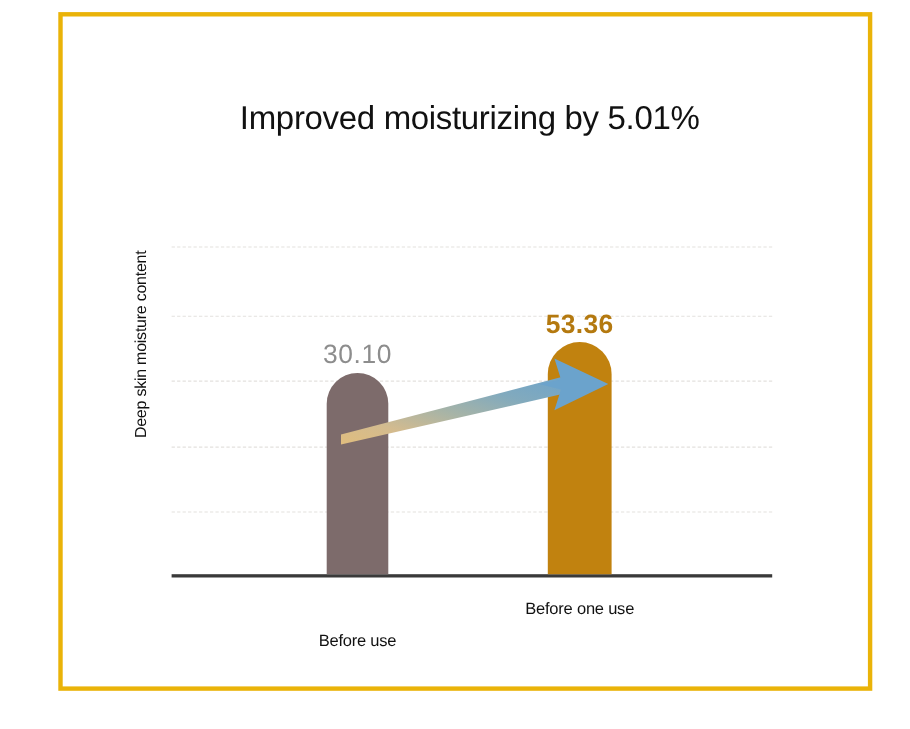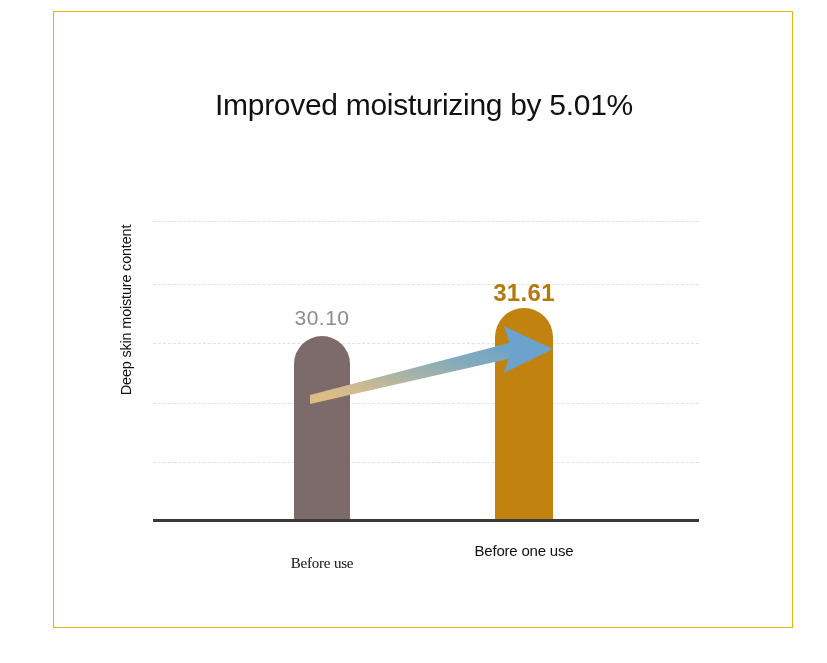--- a/index.html
+++ b/index.html
@@ -14,21 +14,21 @@
     -webkit-font-smoothing: antialiased;
     overflow: hidden;
   }
 
   #chart-card {
     position: absolute;
     left: 53px;
     top: 11px;
     width: 740px;
     height: 617px;
-    border: 1px solid #eab308;
+    border: 4px solid #eab308;
     background: #ffffff;
     box-sizing: border-box;
   }
 
   
   #chart-title {
     position: absolute;
     left: 0;
     top: 76px;
     width: 740px;
@@ -87,21 +87,21 @@
     border-radius: 30px 30px 0 0;
   }
 
   
   .value-label {
     position: absolute;
     text-align: center;
     white-space: nowrap;
   }
   #value-label-0 {
-    font-size: 21px;
+    font-size: 24px;
     font-weight: 400;
     color: #8d8d8d;
     letter-spacing: 0.5px;
   }
   #value-label-1 {
     font-size: 24px;
     font-weight: 700;
     color: #b4790f;
     letter-spacing: 0.3px;
   }
@@ -144,23 +144,23 @@
   </div>
 
   <div id="axis-line"></div>
 
   <div class="bar" id="bar-0" style="left:240px; top:324px; width:56px; height:183px; background:#7d6b6b;"></div>
 
   <div class="bar" id="bar-1" style="left:441px; top:296px; width:58px; height:211px; background:#c1820f;"></div>
 
   <div class="value-label" id="value-label-0" style="left:208px; top:294px; width:120px;">30.10</div>
 
-  <div class="value-label" id="value-label-1" style="left:410px; top:267px; width:120px;">31.61</div>
+  <div class="value-label" id="value-label-1" style="left:410px; top:267px; width:120px;">53.36</div>
 
-  <div class="category-label" style="left:188px; top:543px; width:160px;font-family:Liberation Serif, serif;">Before use</div>
+  <div class="category-label" style="left:188px; top:559px; width:160px;">Before use</div>
 
   <div class="category-label" style="left:390px; top:530px; width:160px;">Before one use</div>
 
 </div>
 
 <svg id="growth-arrow" viewBox="0 0 740 611" width="740" height="611" xmlns="http://www.w3.org/2000/svg">
   <defs>
     <linearGradient id="arrowGrad" x1="0" y1="1" x2="1" y2="0">
       <stop offset="0%" stop-color="#e0bd7e"></stop>
       <stop offset="22%" stop-color="#d3bb8f"></stop>

